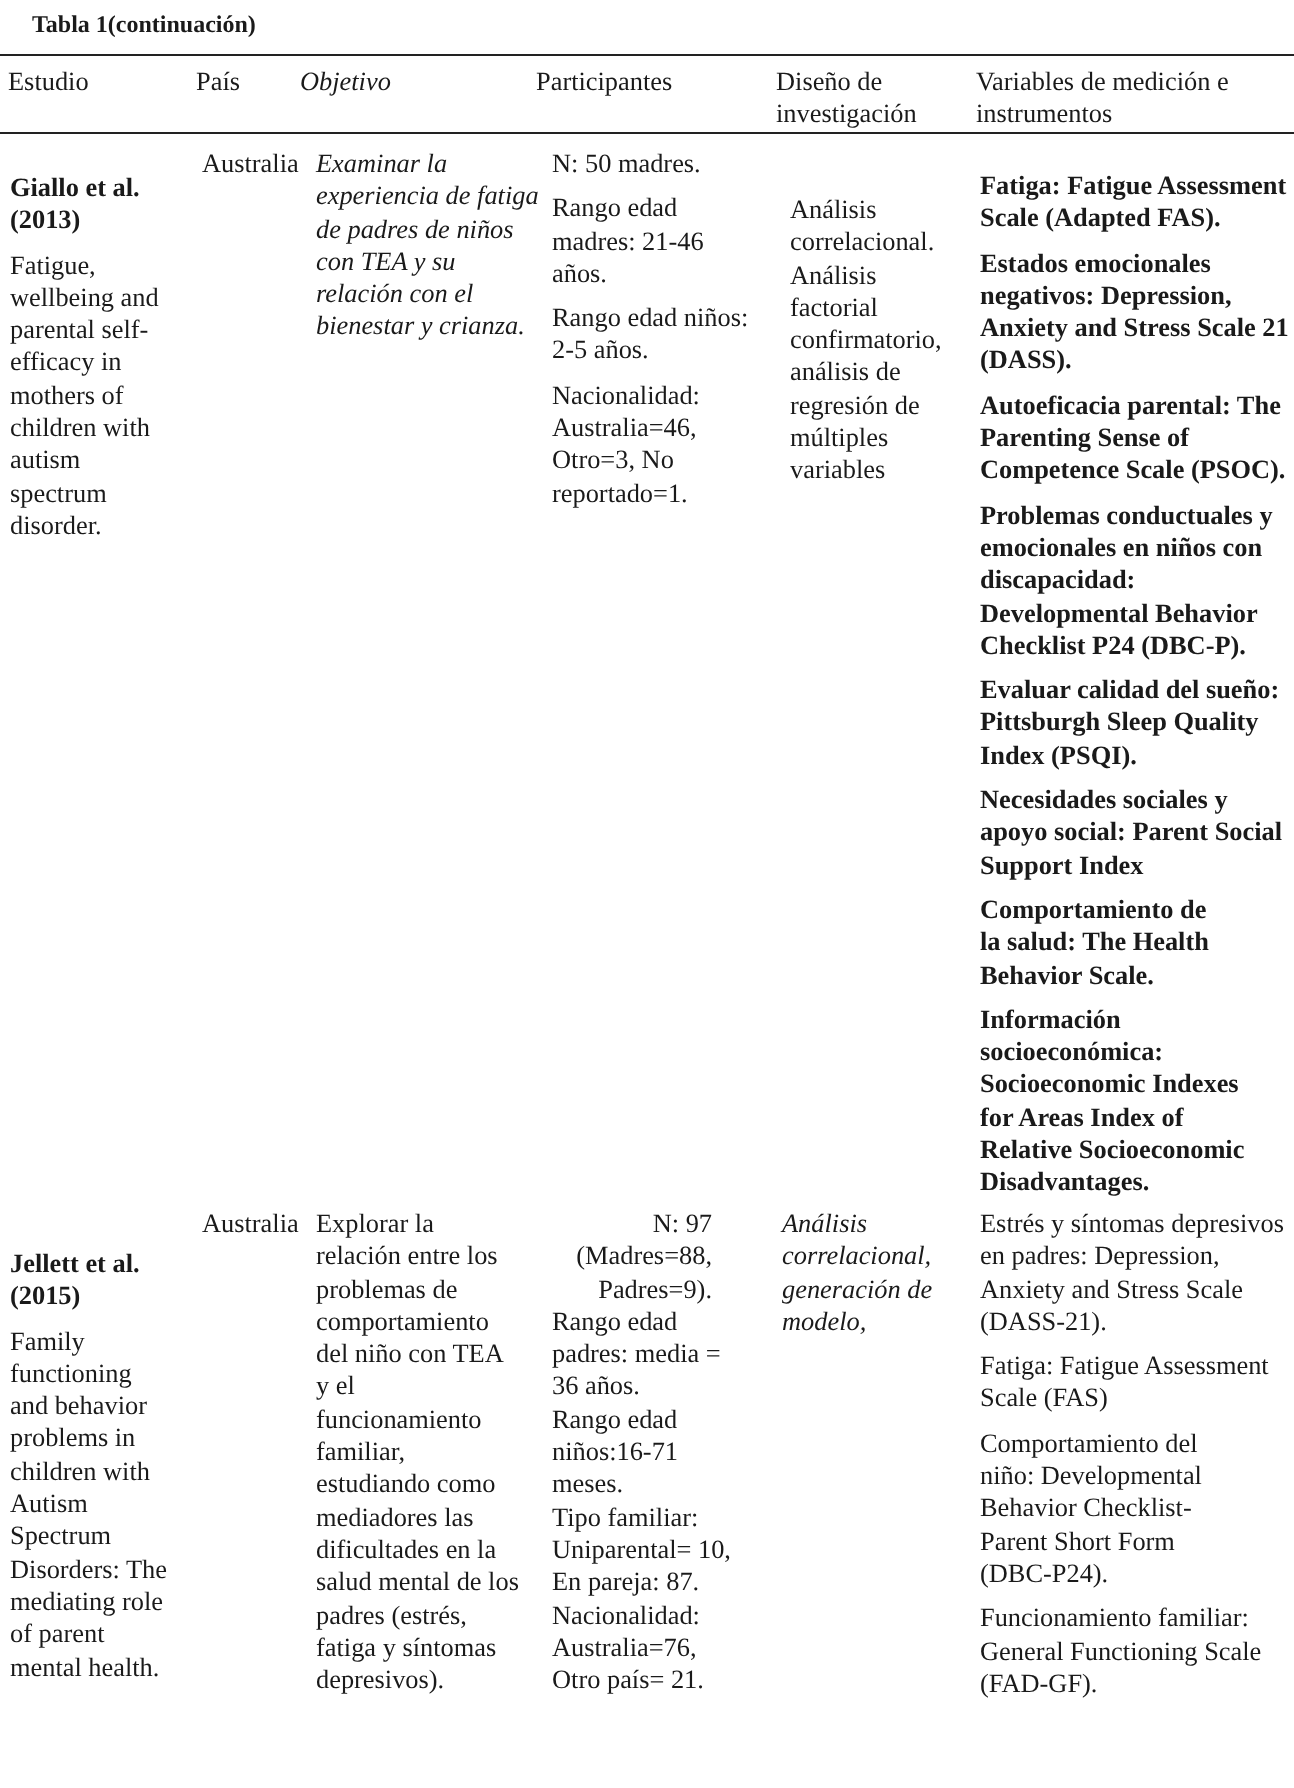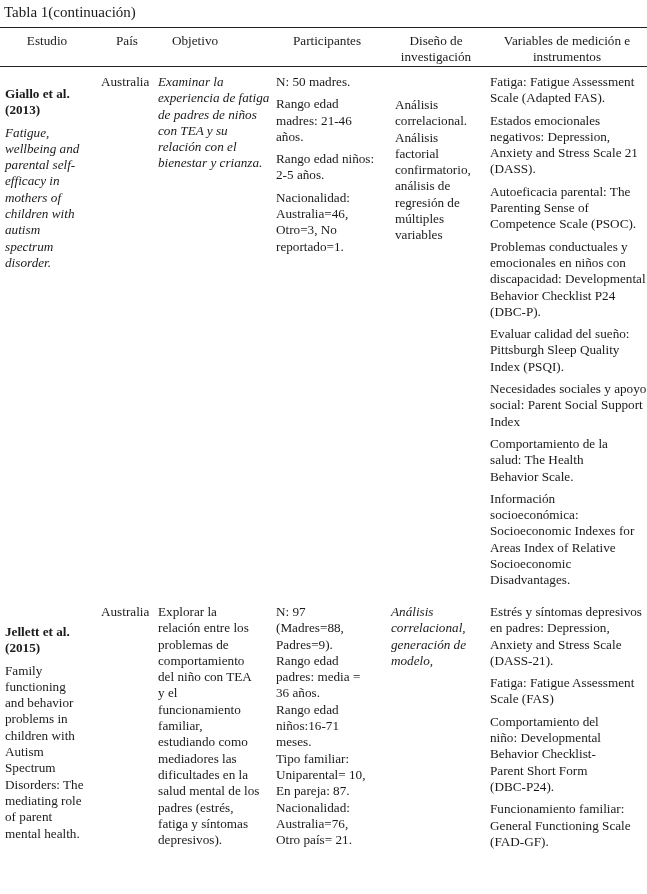--- a/index.html
+++ b/index.html
@@ -2,91 +2,91 @@
 <html><head>
 <meta charset="utf-8">
 <style>
   html, body { margin:0; padding:0; background:#ffffff; }
   body {
     width:647px; height:894px; overflow:hidden; position:relative;
     font-family:"Liberation Serif","DejaVu Serif",serif;
     color:#1a1a1a; font-size:13.2px; line-height:16.3px;
   }
   .title {
-    position:absolute; left:4px; top:4px;
-    font-weight:normal; font-size:15px; letter-spacing:0;
+    position:absolute; left:16px; top:4px;
+    font-weight:bold; font-size:12px; letter-spacing:0;
   }
   .rule { position:absolute; left:0; width:647px; height:1.2px; background:#222; }
   .rule.top { top:27px; }
   .rule.mid { top:66px; }
-  .hdr { position:absolute; top:33px; text-align:center; line-height:15.5px; }
+  .hdr { position:absolute; top:33px; text-align:left; line-height:15.5px; }
   .cell { position:absolute; }
   .cell p { margin:0 0 6px 0; }
   .cell p.tight { margin-bottom:0; }
   .bold { font-weight:bold; }
 </style>
 </head>
 <body>
 
 <div class="title">Tabla 1(continuación)</div>
 <div class="rule top"></div>
 
 <div class="hdr" style="left:4px;width:86px;">Estudio</div>
 <div class="hdr" style="left:98px;width:58px;">País</div>
-<div class="hdr" style="left:140px;width:110px;">Objetivo</div>
+<div class="hdr" style="left:150px;width:110px;font-style:italic;">Objetivo</div>
 <div class="hdr" style="left:268px;width:118px;">Participantes</div>
 <div class="hdr" style="left:388px;width:96px;">
   <div>Diseño de</div>
   <div>investigación</div>
 </div>
 <div class="hdr" style="left:488px;width:158px;">
   <div>Variables de medición e</div>
   <div>instrumentos</div>
 </div>
 
 <div class="rule mid"></div>
 
 <div class="cell" style="left:5px;top:74px;width:92px;margin-top:12px;">
   <p class="tight bold">
     <span>Giallo et al.</span><br>
     <span>(2013)</span>
   </p>
-  <p style="margin-top:6px;width:78px;font-style:italic;">Fatigue, wellbeing and parental self-efficacy in mothers of children with autism spectrum disorder.</p>
+  <p style="margin-top:6px;width:78px;">Fatigue, wellbeing and parental self-efficacy in mothers of children with autism spectrum disorder.</p>
 </div>
 <div class="cell" style="left:101px;top:74px;width:56px;">Australia</div>
 <div class="cell" style="left:158px;top:74px;width:112px;font-style:italic;">Examinar la experiencia de fatiga de padres de niños con TEA y su relación con el bienestar y crianza.</div>
 <div class="cell" style="left:276px;top:74px;width:105px;">
   <p>N: 50 madres.</p>
   <p style="width:86px;">Rango edad madres: 21-46 años.</p>
   <p style="width:100px;">Rango edad niños: 2-5 años.</p>
   <p style="width:90px;">Nacionalidad: Australia=46, Otro=3, No reportado=1.</p>
 </div>
 <div class="cell" style="left:395px;top:74px;width:86px;margin-top:23px;">Análisis correlacional. Análisis factorial confirmatorio, análisis de regresión de múltiples variables</div>
-<div class="cell" style="left:490px;top:74px;width:157px;">
+<div class="cell" style="left:490px;top:85px;width:157px;font-weight:bold;">
   <p>Fatiga: Fatigue Assessment Scale (Adapted FAS).</p>
   <p>Estados emocionales negativos: Depression, Anxiety and Stress Scale 21 (DASS).</p>
   <p>Autoeficacia parental: The Parenting Sense of Competence Scale (PSOC).</p>
   <p>Problemas conductuales y emocionales en niños con discapacidad: Developmental Behavior Checklist P24 (DBC-P).</p>
   <p>Evaluar calidad del sueño: Pittsburgh Sleep Quality Index (PSQI).</p>
   <p>Necesidades sociales y apoyo social: Parent Social Support Index</p>
   <p style="width:125px;">Comportamiento de la salud: The Health Behavior Scale.</p>
   <p style="width:148px;">Información socioeconómica: Socioeconomic Indexes for Areas Index of Relative Socioeconomic Disadvantages.</p>
 </div>
 
 <div class="cell" style="left:5px;top:624px;width:92px;">
   <p class="tight bold">
     <span>Jellett et al.</span><br>
     <span>(2015)</span>
   </p>
   <p style="margin-top:6px;width:80px;">Family functioning and behavior problems in children with Autism Spectrum Disorders: The mediating role of parent mental health.</p>
 </div>
 <div class="cell" style="left:101px;top:604px;width:56px;">Australia</div>
 <div class="cell" style="left:158px;top:604px;width:102px;">Explorar la relación entre los problemas de comportamiento del niño con TEA y el funcionamiento familiar, estudiando como mediadores las dificultades en la salud mental de los padres (estrés, fatiga y síntomas depresivos).</div>
 <div class="cell" style="left:276px;top:604px;width:100px;">
-  <p class="tight" style="width:80px;">N: 97 (Madres=88, Padres=9).</p>
+  <p class="tight" style="width:80px;text-align:right;">N: 97 (Madres=88, Padres=9).</p>
   <p class="tight" style="width:96px;">Rango edad padres: media = 36 años.</p>
   <p class="tight" style="width:80px;">Rango edad niños:16-71 meses.</p>
   <p class="tight" style="width:90px;">Tipo familiar: Uniparental= 10, En pareja: 87.</p>
   <p class="tight" style="width:90px;">Nacionalidad: Australia=76, Otro país= 21.</p>
 </div>
 <div class="cell" style="left:391px;top:604px;width:86px;font-style:italic;">Análisis correlacional, generación de modelo,</div>
 <div class="cell" style="left:490px;top:604px;width:157px;">
   <p>Estrés y síntomas depresivos en padres: Depression, Anxiety and Stress Scale (DASS-21).</p>
   <p>Fatiga: Fatigue Assessment Scale (FAS)</p>
   <p style="width:125px;">Comportamiento del niño: Developmental Behavior Checklist-Parent Short Form (DBC-P24).</p>

